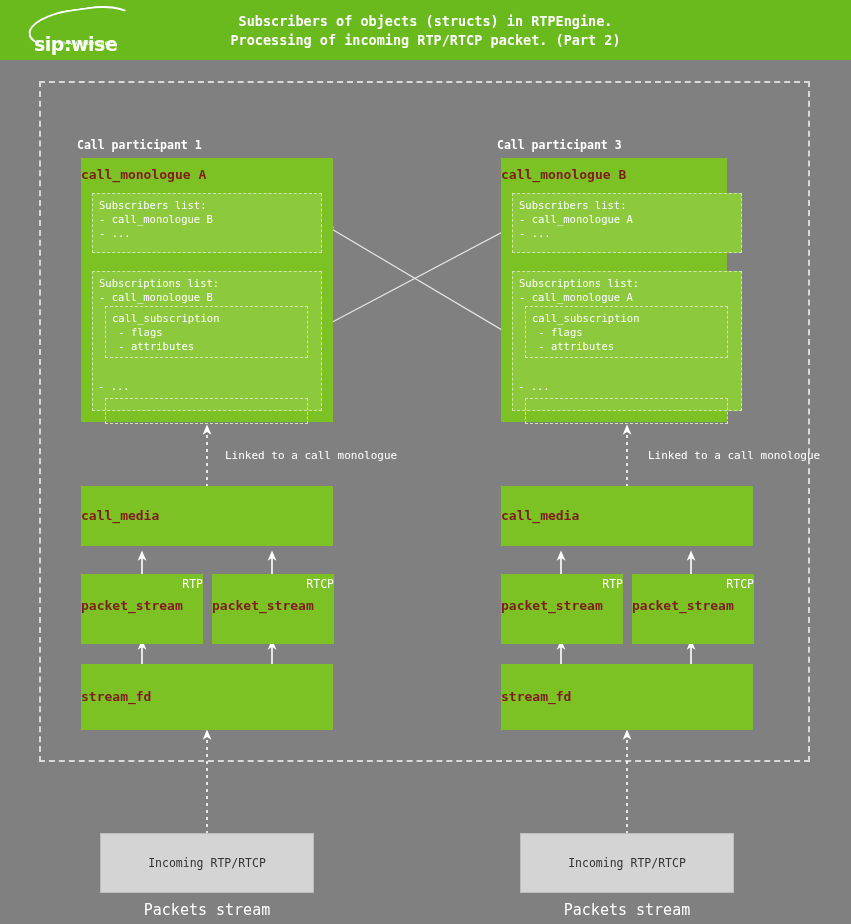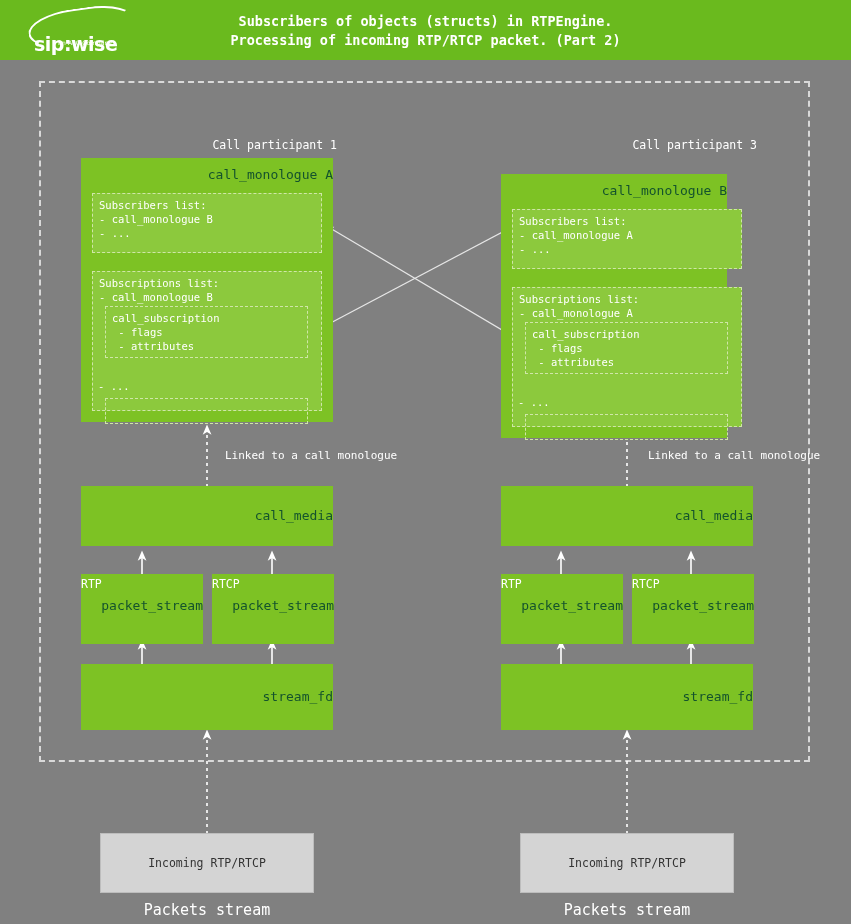--- a/index.html
+++ b/index.html
@@ -77,34 +77,35 @@
   }
 
   
   .gbox {
     position: absolute;
     background: #7dc224;
     box-sizing: border-box;
   }
 
   .box-title {
-    color: #14532d;
-    font-weight: normal;
+    color: #7f1d1d;
+    font-weight: bold;
     font-size: 13px;
-    text-align: right;
+    text-align: left;
     width: 100%;
   }
 
   .participant-label {
     position: absolute;
     color: #ffffff;
     font-size: 11.5px;
-    text-align: right;
+    text-align: left;
     width: 260px;
     font-family: "DejaVu Sans Mono", "Liberation Mono", monospace;
+    font-weight: bold;
   }
 
   
   .subbox {
     position: absolute;
     border: 1px dashed #cfe6a8;
     box-sizing: border-box;
     background: #8cc93d;
     color: #ffffff;
     font-size: 10.5px;
@@ -132,21 +133,21 @@
     color: #ffffff;
     font-size: 11px;
     font-family: "DejaVu Sans Mono", "Liberation Mono", monospace;
     text-align: center;
   }
 
   .stream-label {
     position: absolute;
     color: #ffffff;
     font-size: 11.5px;
-    text-align: left;
+    text-align: right;
     font-family: "DejaVu Sans Mono", "Liberation Mono", monospace;
   }
 
   
   .greybox {
     position: absolute;
     background: #d4d4d4;
     border: 1px solid #bdbdbd;
     box-sizing: border-box;
     color: #333333;
@@ -261,21 +262,21 @@
   <div class="box-title" style="position:absolute; left:0; top:25px;">stream_fd</div>
 </div>
 
 <div class="greybox" style="left:100px; top:833px; width:214px; height:60px;">
   <span>Incoming RTP/RTCP</span>
 </div>
 <div class="caption" style="left:100px; top:901px; width:214px;">Packets stream</div>
 
 <div class="participant-label" style="left:497px; top:138px;">Call participant 3</div>
 
-<div class="gbox" style="left:501px; top:174px; width:226px; height:264px;">
+<div class="gbox" style="left:501px; top:158px; width:226px; height:264px;">
   <div class="box-title" style="position:absolute; left:0; top:9px;">call_monologue B</div>
 
   <div class="subbox" style="left:11px; top:35px; width:230px; height:60px;">Subscribers list:
 - call_monologue A
 - ...</div>
 
   <div class="subbox" style="left:11px; top:113px; width:230px; height:140px; padding-top:4px;"><span>Subscriptions list:
 - call_monologue A</span></div>
 
   <div class="subbox nested" style="left:24px; top:148px; width:203px; height:52px;">call_subscription

